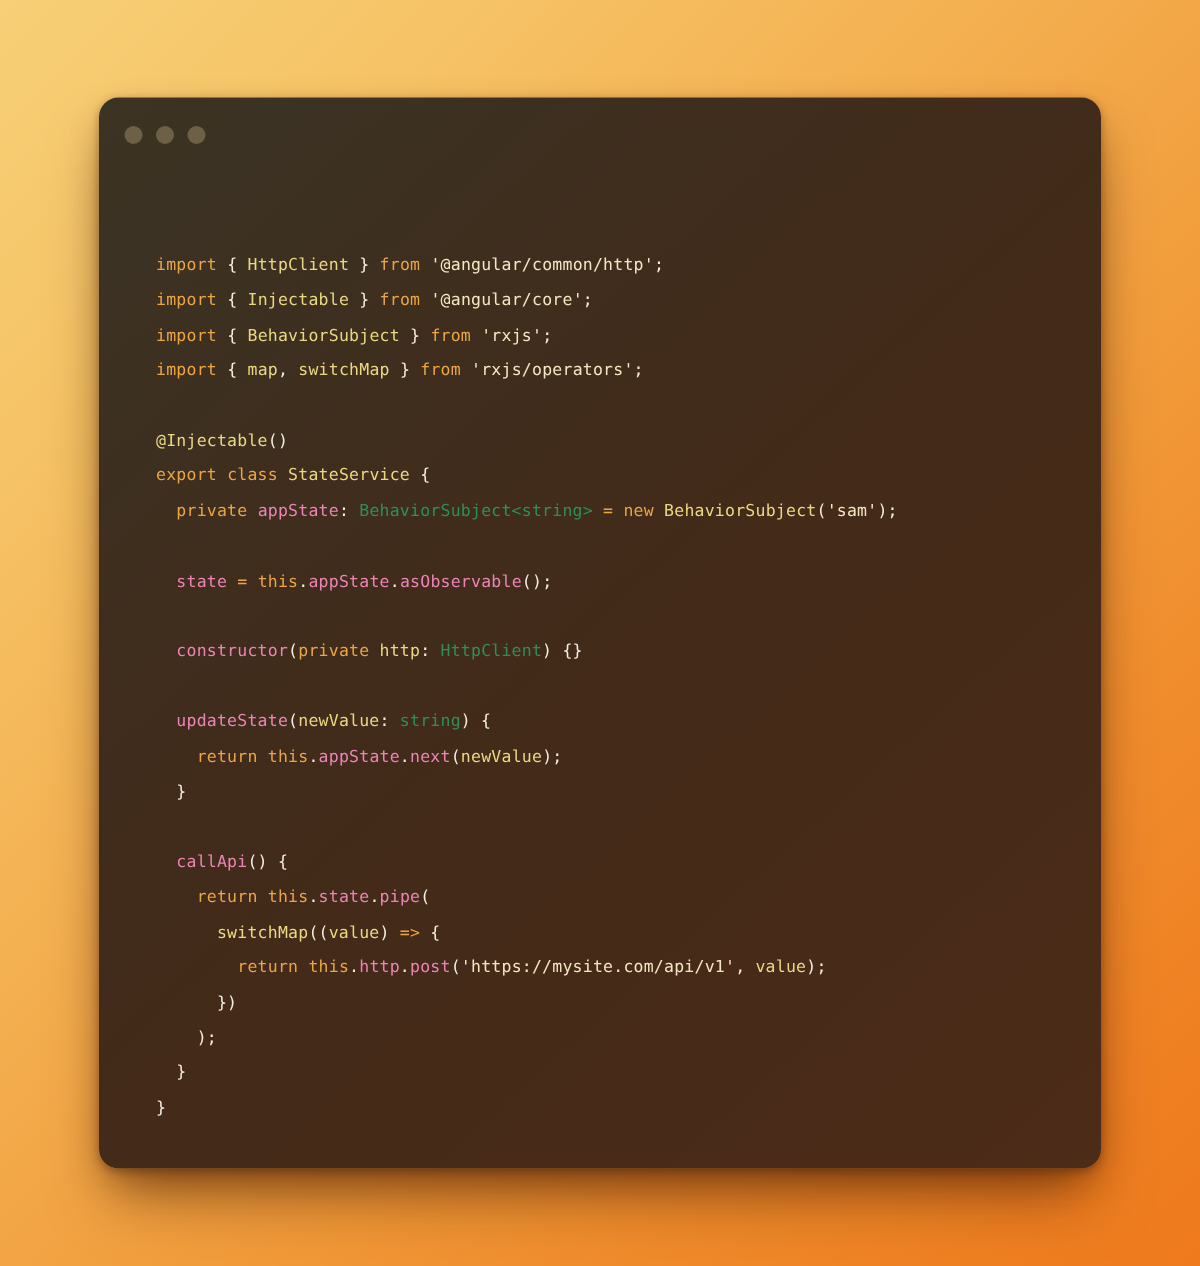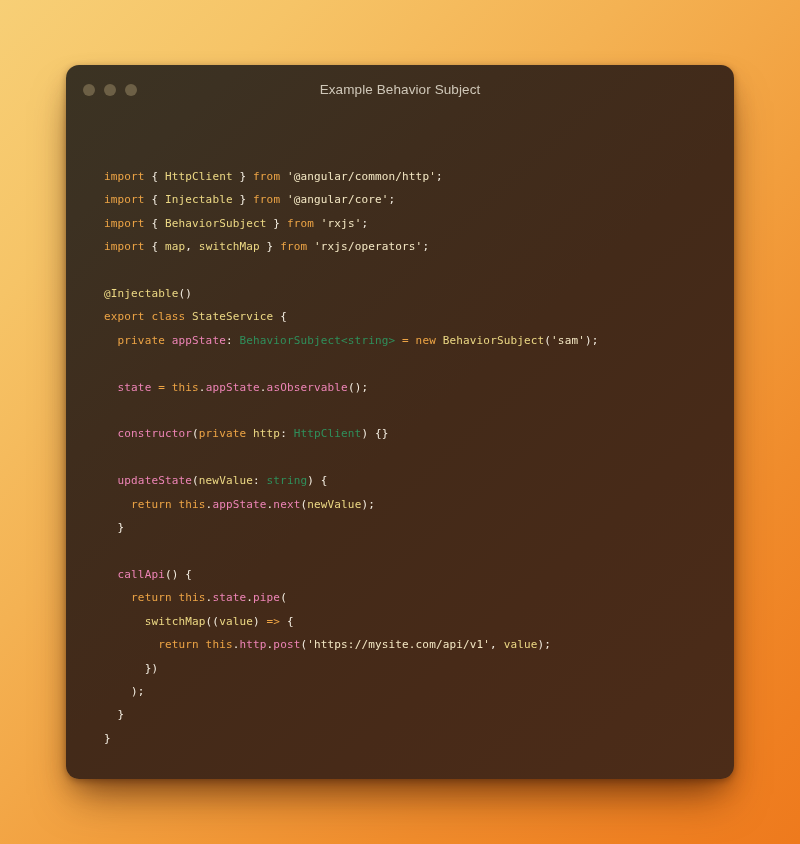--- a/index.html
+++ b/index.html
@@ -112,21 +112,20 @@
 <div id="backdrop">
 
   <div id="code-window">
 
     <div id="titlebar">
       <div id="traffic-lights">
         <span class="dot"></span>
         <span class="dot"></span>
         <span class="dot"></span>
       </div>
-      <div id="window-title">Example Behavior Subject</div>
     </div>
 
     <div id="code-area">
       <pre id="code-block"><span class="ln"><span class="t-kw">import</span><span class="t-pun"> </span><span class="t-pun">{</span><span class="t-pun"> </span><span class="t-id">HttpClient</span><span class="t-pun"> </span><span class="t-pun">}</span><span class="t-pun"> </span><span class="t-kw">from</span><span class="t-pun"> </span><span class="t-str">'@angular/common/http'</span><span class="t-pun">;</span></span><span class="ln"><span class="t-kw">import</span><span class="t-pun"> </span><span class="t-pun">{</span><span class="t-pun"> </span><span class="t-id">Injectable</span><span class="t-pun"> </span><span class="t-pun">}</span><span class="t-pun"> </span><span class="t-kw">from</span><span class="t-pun"> </span><span class="t-str">'@angular/core'</span><span class="t-pun">;</span></span><span class="ln"><span class="t-kw">import</span><span class="t-pun"> </span><span class="t-pun">{</span><span class="t-pun"> </span><span class="t-id">BehaviorSubject</span><span class="t-pun"> </span><span class="t-pun">}</span><span class="t-pun"> </span><span class="t-kw">from</span><span class="t-pun"> </span><span class="t-str">'rxjs'</span><span class="t-pun">;</span></span><span class="ln"><span class="t-kw">import</span><span class="t-pun"> </span><span class="t-pun">{</span><span class="t-pun"> </span><span class="t-id">map</span><span class="t-pun">, </span><span class="t-id">switchMap</span><span class="t-pun"> </span><span class="t-pun">}</span><span class="t-pun"> </span><span class="t-kw">from</span><span class="t-pun"> </span><span class="t-str">'rxjs/operators'</span><span class="t-pun">;</span></span><span class="ln">&nbsp;</span><span class="ln"><span class="t-id">@Injectable</span><span class="t-pun">()</span></span><span class="ln"><span class="t-kw">export</span><span class="t-pun"> </span><span class="t-kw">class</span><span class="t-pun"> </span><span class="t-id">StateService</span><span class="t-pun"> </span><span class="t-pun">{</span></span><span class="ln"><span class="t-pun">  </span><span class="t-kw">private</span><span class="t-pun"> </span><span class="t-fn">appState</span><span class="t-pun">: </span><span class="t-type">BehaviorSubject&lt;string&gt;</span><span class="t-pun"> </span><span class="t-op">=</span><span class="t-pun"> </span><span class="t-kw">new</span><span class="t-pun"> </span><span class="t-id">BehaviorSubject</span><span class="t-pun">(</span><span class="t-str">'sam'</span><span class="t-pun">);</span></span><span class="ln">&nbsp;</span><span class="ln"><span class="t-pun">  </span><span class="t-fn">state</span><span class="t-pun"> </span><span class="t-op">=</span><span class="t-pun"> </span><span class="t-kw">this</span><span class="t-pun">.</span><span class="t-fn">appState</span><span class="t-pun">.</span><span class="t-fn">asObservable</span><span class="t-pun">();</span></span><span class="ln">&nbsp;</span><span class="ln"><span class="t-pun">  </span><span class="t-fn">constructor</span><span class="t-pun">(</span><span class="t-kw">private</span><span class="t-pun"> </span><span class="t-id">http</span><span class="t-pun">: </span><span class="t-type">HttpClient</span><span class="t-pun">) {}</span></span><span class="ln">&nbsp;</span><span class="ln"><span class="t-pun">  </span><span class="t-fn">updateState</span><span class="t-pun">(</span><span class="t-id">newValue</span><span class="t-pun">: </span><span class="t-type">string</span><span class="t-pun">) {</span></span><span class="ln"><span class="t-pun">    </span><span class="t-kw">return</span><span class="t-pun"> </span><span class="t-kw">this</span><span class="t-pun">.</span><span class="t-fn">appState</span><span class="t-pun">.</span><span class="t-fn">next</span><span class="t-pun">(</span><span class="t-id">newValue</span><span class="t-pun">);</span></span><span class="ln"><span class="t-pun">  }</span></span><span class="ln">&nbsp;</span><span class="ln"><span class="t-pun">  </span><span class="t-fn">callApi</span><span class="t-pun">() {</span></span><span class="ln"><span class="t-pun">    </span><span class="t-kw">return</span><span class="t-pun"> </span><span class="t-kw">this</span><span class="t-pun">.</span><span class="t-fn">state</span><span class="t-pun">.</span><span class="t-fn">pipe</span><span class="t-pun">(</span></span><span class="ln"><span class="t-pun">      </span><span class="t-id">switchMap</span><span class="t-pun">((</span><span class="t-id">value</span><span class="t-pun">) </span><span class="t-op">=&gt;</span><span class="t-pun"> {</span></span><span class="ln"><span class="t-pun">        </span><span class="t-kw">return</span><span class="t-pun"> </span><span class="t-kw">this</span><span class="t-pun">.</span><span class="t-fn">http</span><span class="t-pun">.</span><span class="t-fn">post</span><span class="t-pun">(</span><span class="t-str">'https://mysite.com/api/v1'</span><span class="t-pun">, </span><span class="t-id">value</span><span class="t-pun">);</span></span><span class="ln"><span class="t-pun">      })</span></span><span class="ln"><span class="t-pun">    );</span></span><span class="ln"><span class="t-pun">  }</span></span><span class="ln"><span class="t-pun">}</span></span></pre>
     </div>
 
   </div>
 
 </div>
 

